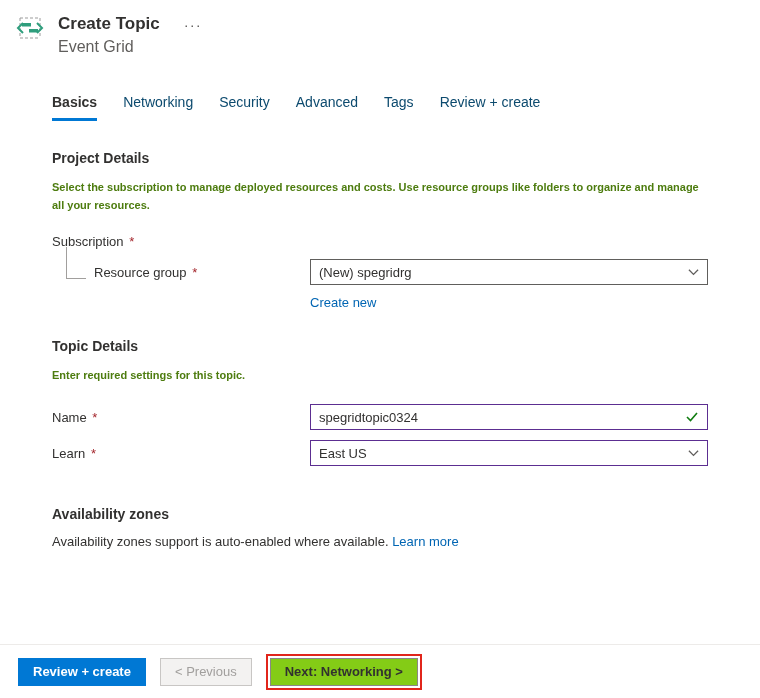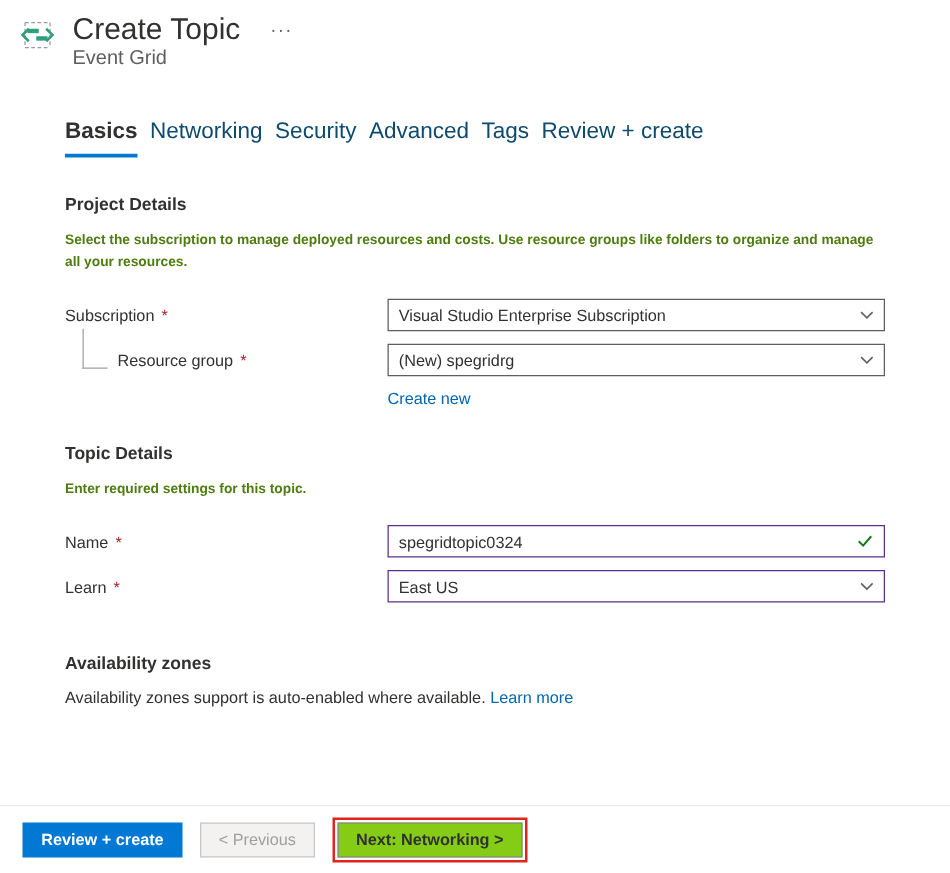--- a/index.html
+++ b/index.html
@@ -21,22 +21,22 @@
     gap: 14px;
   }
   .topic-icon {
     width: 28px;
     height: 28px;
     margin-top: 4px;
     flex-shrink: 0;
   }
   .titles { display: flex; flex-direction: column; }
   .page-title {
-    font-size: 24px;
-    font-weight: 400;
+    font-size: 17px;
+    font-weight: 700;
     line-height: 28px;
   }
   .page-subtitle {
     font-size: 16px;
     color: #605e5c;
     margin-top: 0px;
   }
   .ellipsis-icon {
     margin-left: 10px;
     margin-top: 6px;
@@ -45,24 +45,24 @@
     cursor: pointer;
     font-size: 15px;
   }
 
   .content {
     padding: 0 52px 0 52px;
   }
 
   .tabs {
     display: flex;
-    gap: 10px;
+    gap: 26px;
     margin-top: 34px;
     border-bottom: 1px solid transparent;
-    font-size: 18px;
+    font-size: 14px;
   }
   .tab {
     padding-bottom: 8px;
     cursor: pointer;
     color: #0c4a6e;
   }
   .tab.active {
     font-weight: 600;
     border-bottom: 3px solid #0078d4;
     color: #323130;
@@ -229,26 +229,20 @@
     <div class="tab">Review + create</div>
   </div>
 
   <div class="section-title">Project Details</div>
   <div class="section-desc">Select the subscription to manage deployed resources and costs. Use resource groups like folders to organize and manage all your resources.</div>
 
   <div class="form-row">
     <div class="form-label-wrap">
       <span class="form-label"><span>Subscription</span> <span class="req">*</span></span>
     </div>
-    <div class="select">
-      <span>Visual Studio Enterprise Subscription</span>
-      <svg class="chevron" viewBox="0 0 12 12">
-          <path d="M1 3 L6 8 L11 3" stroke="#605e5c" stroke-width="1.4" fill="none"></path>
-        </svg>
-    </div>
   </div>
 
   <div class="form-row indent">
     <div class="form-label-wrap">
       <div class="tree-line"></div>
       <span class="form-label"><span>Resource group</span> <span class="req">*</span></span>
     </div>
     <div class="select">
       <span>(New) spegridrg</span>
       <svg class="chevron" viewBox="0 0 12 12">

